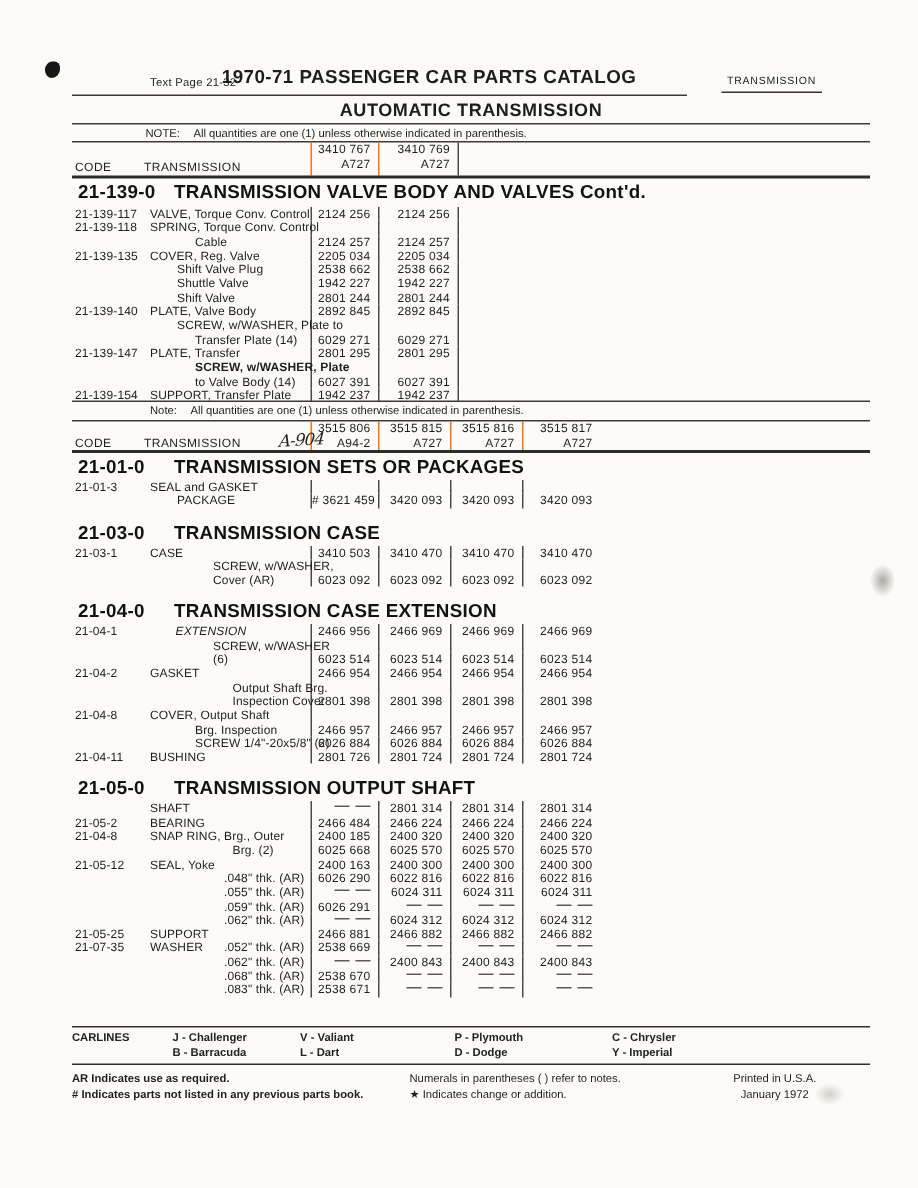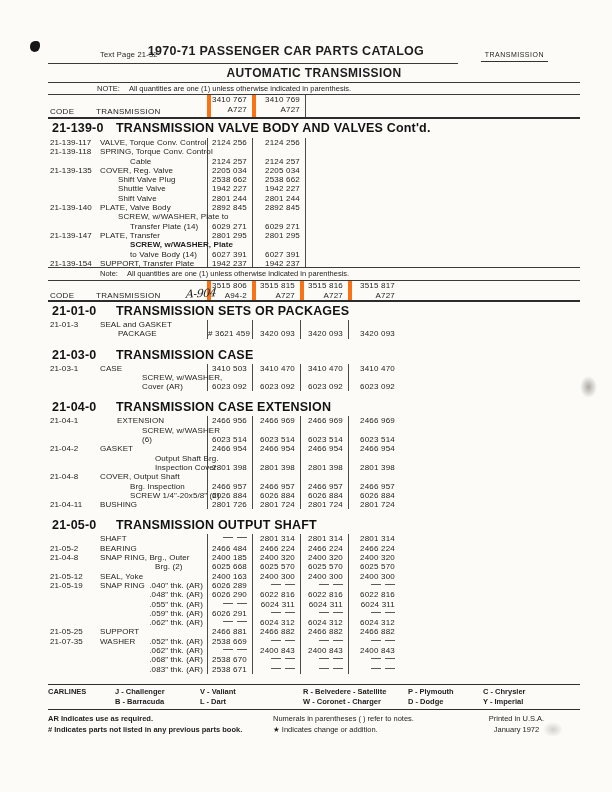--- a/index.html
+++ b/index.html
@@ -28,21 +28,21 @@
   .t1grid{display:grid;grid-template-columns:52px 107px 45px 53px 1fr;}
   .t2grid{display:grid;grid-template-columns:52px 107px 45px 48px 48px 52px 1fr;}
 
   
   .hdr{position:absolute;left:48px;width:532px;font-size:8px;}
   .hdr1{top:95px;height:22px;}
   .hdr2{top:281px;height:19px;}
   .hlabel{grid-column:1/3;position:relative;}
   .hlabel .hl-code{position:absolute;left:2px;bottom:1px;letter-spacing:.3px;}
   .hlabel .hl-trans{position:absolute;left:48px;bottom:1px;letter-spacing:.3px;}
-  .hcell{border-left:4px solid #f97316;text-align:right;padding-right:5px;}
+  .hcell{border-left:1px solid #f97316;text-align:right;padding-right:5px;}
   .hcell .part{display:block;line-height:10px;letter-spacing:.2px;}
   .hcell .model{display:block;line-height:10px;letter-spacing:.2px;}
   .c-fill{border-left:1px solid #4a4a4a;}
   .c-fill.open{border-left:none;}
 
   .handwrite{position:absolute;left:138px;top:6px;font-family:"DejaVu Serif",serif;font-style:italic;font-size:11px;color:#26231f;transform:rotate(-3deg) skewX(-7deg);letter-spacing:-.5px;}
 
   
   .sec{font-weight:bold;font-size:12.5px;letter-spacing:.2px;display:flex;height:14px;line-height:14px;color:#121212;}
   .sec .sc{width:64px;padding-left:4px;flex:none;}
@@ -357,21 +357,21 @@
         </div>
       </div>
       <div class="sec">
         <span class="sc">21-04-0</span>
         <span class="st">TRANSMISSION CASE EXTENSION</span>
       </div>
       <div>
         <div class="trow t2grid">
           <div class="c-code">21-04-1</div>
           <div class="c-desc">
-            <span class="dsc" style="padding-left: 17px;">EXTENSION</span>
+            <span class="dsc" style="padding-left: 17px; font-style: italic;">EXTENSION</span>
           </div>
           <div class="c-val">2466 956</div>
           <div class="c-val">2466 969</div>
           <div class="c-val">2466 969</div>
           <div class="c-val">2466 969</div>
           <div class="c-fill open"></div>
         </div>
         <div class="trow t2grid">
           <div class="c-code"></div>
           <div class="c-desc">
@@ -523,32 +523,20 @@
         </div>
         <div class="trow t2grid">
           <div class="c-code">21-05-12</div>
           <div class="c-desc">
             <span class="dsc" style="padding-left: 0px;">SEAL, Yoke</span>
           </div>
           <div class="c-val">2400 163</div>
           <div class="c-val">2400 300</div>
           <div class="c-val">2400 300</div>
           <div class="c-val">2400 300</div>
-          <div class="c-fill open"></div>
-        </div>
-        <div class="trow t2grid">
-          <div class="c-code">21-05-19</div>
-          <div class="c-desc">
-            <span class="dsc" style="padding-left: 0px;">SNAP RING</span>
-            <span class="sz">.040" thk. (AR)</span>
-          </div>
-          <div class="c-val">6026 289</div>
-          <div class="c-val"><span class="dash"></span></div>
-          <div class="c-val"><span class="dash"></span></div>
-          <div class="c-val"><span class="dash"></span></div>
           <div class="c-fill open"></div>
         </div>
         <div class="trow t2grid">
           <div class="c-code"></div>
           <div class="c-desc">
             <span class="sz">.048" thk. (AR)</span>
           </div>
           <div class="c-val">6026 290</div>
           <div class="c-val">6022 816</div>
           <div class="c-val">6022 816</div>
@@ -651,24 +639,20 @@
     <div class="cl">CARLINES</div>
     <div class="cl">
       <div>J - Challenger</div>
       <div>B - Barracuda</div>
     </div>
     <div class="cl">
       <div>V - Valiant</div>
       <div>L - Dart</div>
     </div>
     <div class="cl">
-      <div>R - Belvedere - Satellite</div>
-      <div>W - Coronet - Charger</div>
-    </div>
-    <div class="cl">
       <div>P - Plymouth</div>
       <div>D - Dodge</div>
     </div>
     <div class="cl">
       <div>C - Chrysler</div>
       <div>Y - Imperial</div>
     </div>
   </div>
 
   <div class="footnotes">

